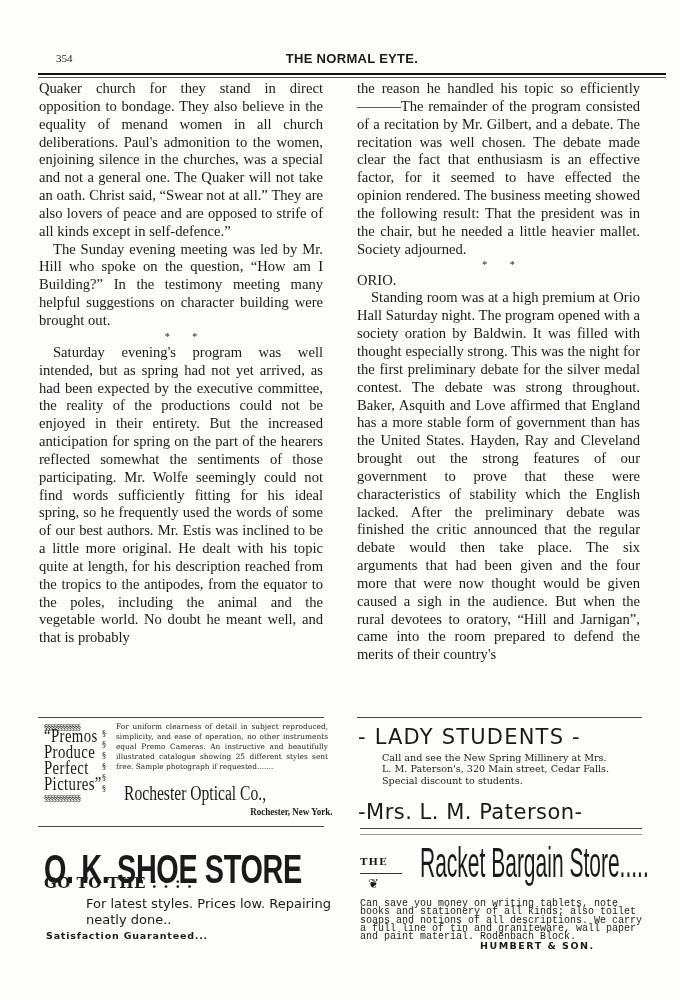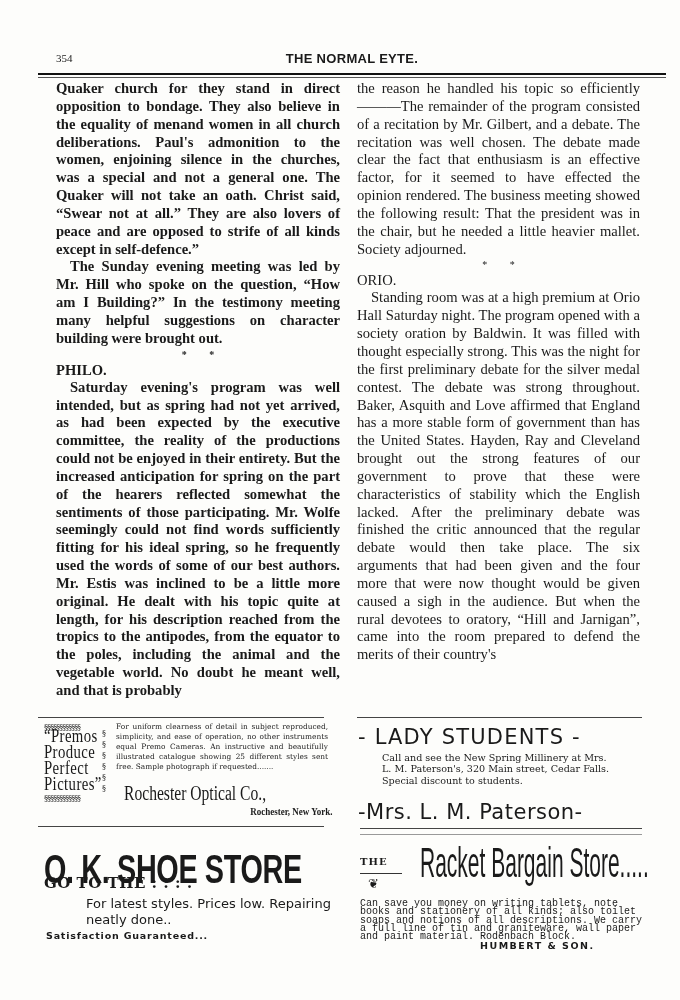--- a/index.html
+++ b/index.html
@@ -7,21 +7,21 @@
       width: 680px; height: 1000px; background: #fdfdfb; position: relative; overflow: hidden;
       font-family: "DejaVu Serif", serif; color: #1a1a1a;
     }
     .header { position: absolute; left: 38px; top: 52px; width: 628px; height: 20px; }
     .page-num { position: absolute; left: 18px; top: 0; font-size: 11px; font-family: "Liberation Serif", serif; }
     .running-title { position: absolute; left: 0; right: 0; top: -1px; text-align: center; font-family: "Liberation Sans", sans-serif; font-weight: bold; font-size: 13px; letter-spacing: 0.3px; }
     .rule-thick { position: absolute; left: 38px; width: 628px; top: 73px; height: 2px; background: #111; }
     .rule-thin { position: absolute; left: 38px; width: 628px; top: 77px; height: 1px; background: #555; }
 
     .col { position: absolute; top: 80px; font-family: "Liberation Serif", serif; font-size: 14.6px; line-height: 17.85px; text-align: justify; }
-    .col-left { left: 56px; width: 284px; font-weight: bold; }
+    .col-left { left: 39px; width: 284px; }
     .col-right { left: 357px; width: 283px; }
     .col p { margin: 0; }
     .indent { text-indent: 14px; }
     .stars { text-align: center; font-size: 10px; line-height: 14px; word-spacing: 20px; height: 14px; }
     .section-head { text-align: left; font-size: 14.6px; line-height: 17px; }
 
     .hr { position: absolute; height: 1px; background: #444; }
 
     
     .premos { position: absolute; left: 44px; top: 722px; width: 288px; height: 100px; }
@@ -64,21 +64,20 @@
   <span class="page-num">354</span>
   <div class="running-title">THE NORMAL EYTE.</div>
 </div>
 <div class="rule-thick"></div>
 <div class="rule-thin"></div>
 
 <div class="col col-left">
   <p>Quaker church for they stand in direct opposition to bondage. They also believe in the equality of menand women in all church deliberations. Paul's admonition to the women, enjoining silence in the churches, was a special and not a general one. The Quaker will not take an oath. Christ said, “Swear not at all.” They are also lovers of peace and are opposed to strife of all kinds except in self-defence.”</p>
   <p class="indent">The Sunday evening meeting was led by Mr. Hill who spoke on the question, “How am I Building?” In the testimony meeting many helpful suggestions on character building were brought out.</p>
   <div class="stars">* *</div>
-  <div class="section-head">PHILO.</div>
   <p class="indent">Saturday evening's program was well intended, but as spring had not yet arrived, as had been expected by the executive committee, the reality of the productions could not be enjoyed in their entirety. But the increased anticipation for spring on the part of the hearers reflected somewhat the sentiments of those participating. Mr. Wolfe seemingly could not find words sufficiently fitting for his ideal spring, so he frequently used the words of some of our best authors. Mr. Estis was inclined to be a little more original. He dealt with his topic quite at length, for his description reached from the tropics to the antipodes, from the equator to the poles, including the animal and the vegetable world. No doubt he meant well, and that is probably</p>
 </div>
 
 <div class="col col-right">
   <p>the reason he handled his topic so efficiently———The remainder of the program consisted of a recitation by Mr. Gilbert, and a debate. The recitation was well chosen. The debate made clear the fact that enthusiasm is an effective factor, for it seemed to have effected the opinion rendered. The business meeting showed the following result: That the president was in the chair, but he needed a little heavier mallet. Society adjourned.</p>
   <div class="stars">* *</div>
   <div class="section-head">ORIO.</div>
   <p class="indent">Standing room was at a high premium at Orio Hall Saturday night. The program opened with a society oration by Baldwin. It was filled with thought especially strong. This was the night for the first preliminary debate for the silver medal contest. The debate was strong throughout. Baker, Asquith and Love affirmed that England has a more stable form of government than has the United States. Hayden, Ray and Cleveland brought out the strong features of our government to prove that these were characteristics of stability which the English lacked. After the preliminary debate was finished the critic announced that the regular debate would then take place. The six arguments that had been given and the four more that were now thought would be given caused a sigh in the audience. But when the rural devotees to oratory, “Hill and Jarnigan”, came into the room prepared to defend the merits of their country's</p>
 </div>
 

